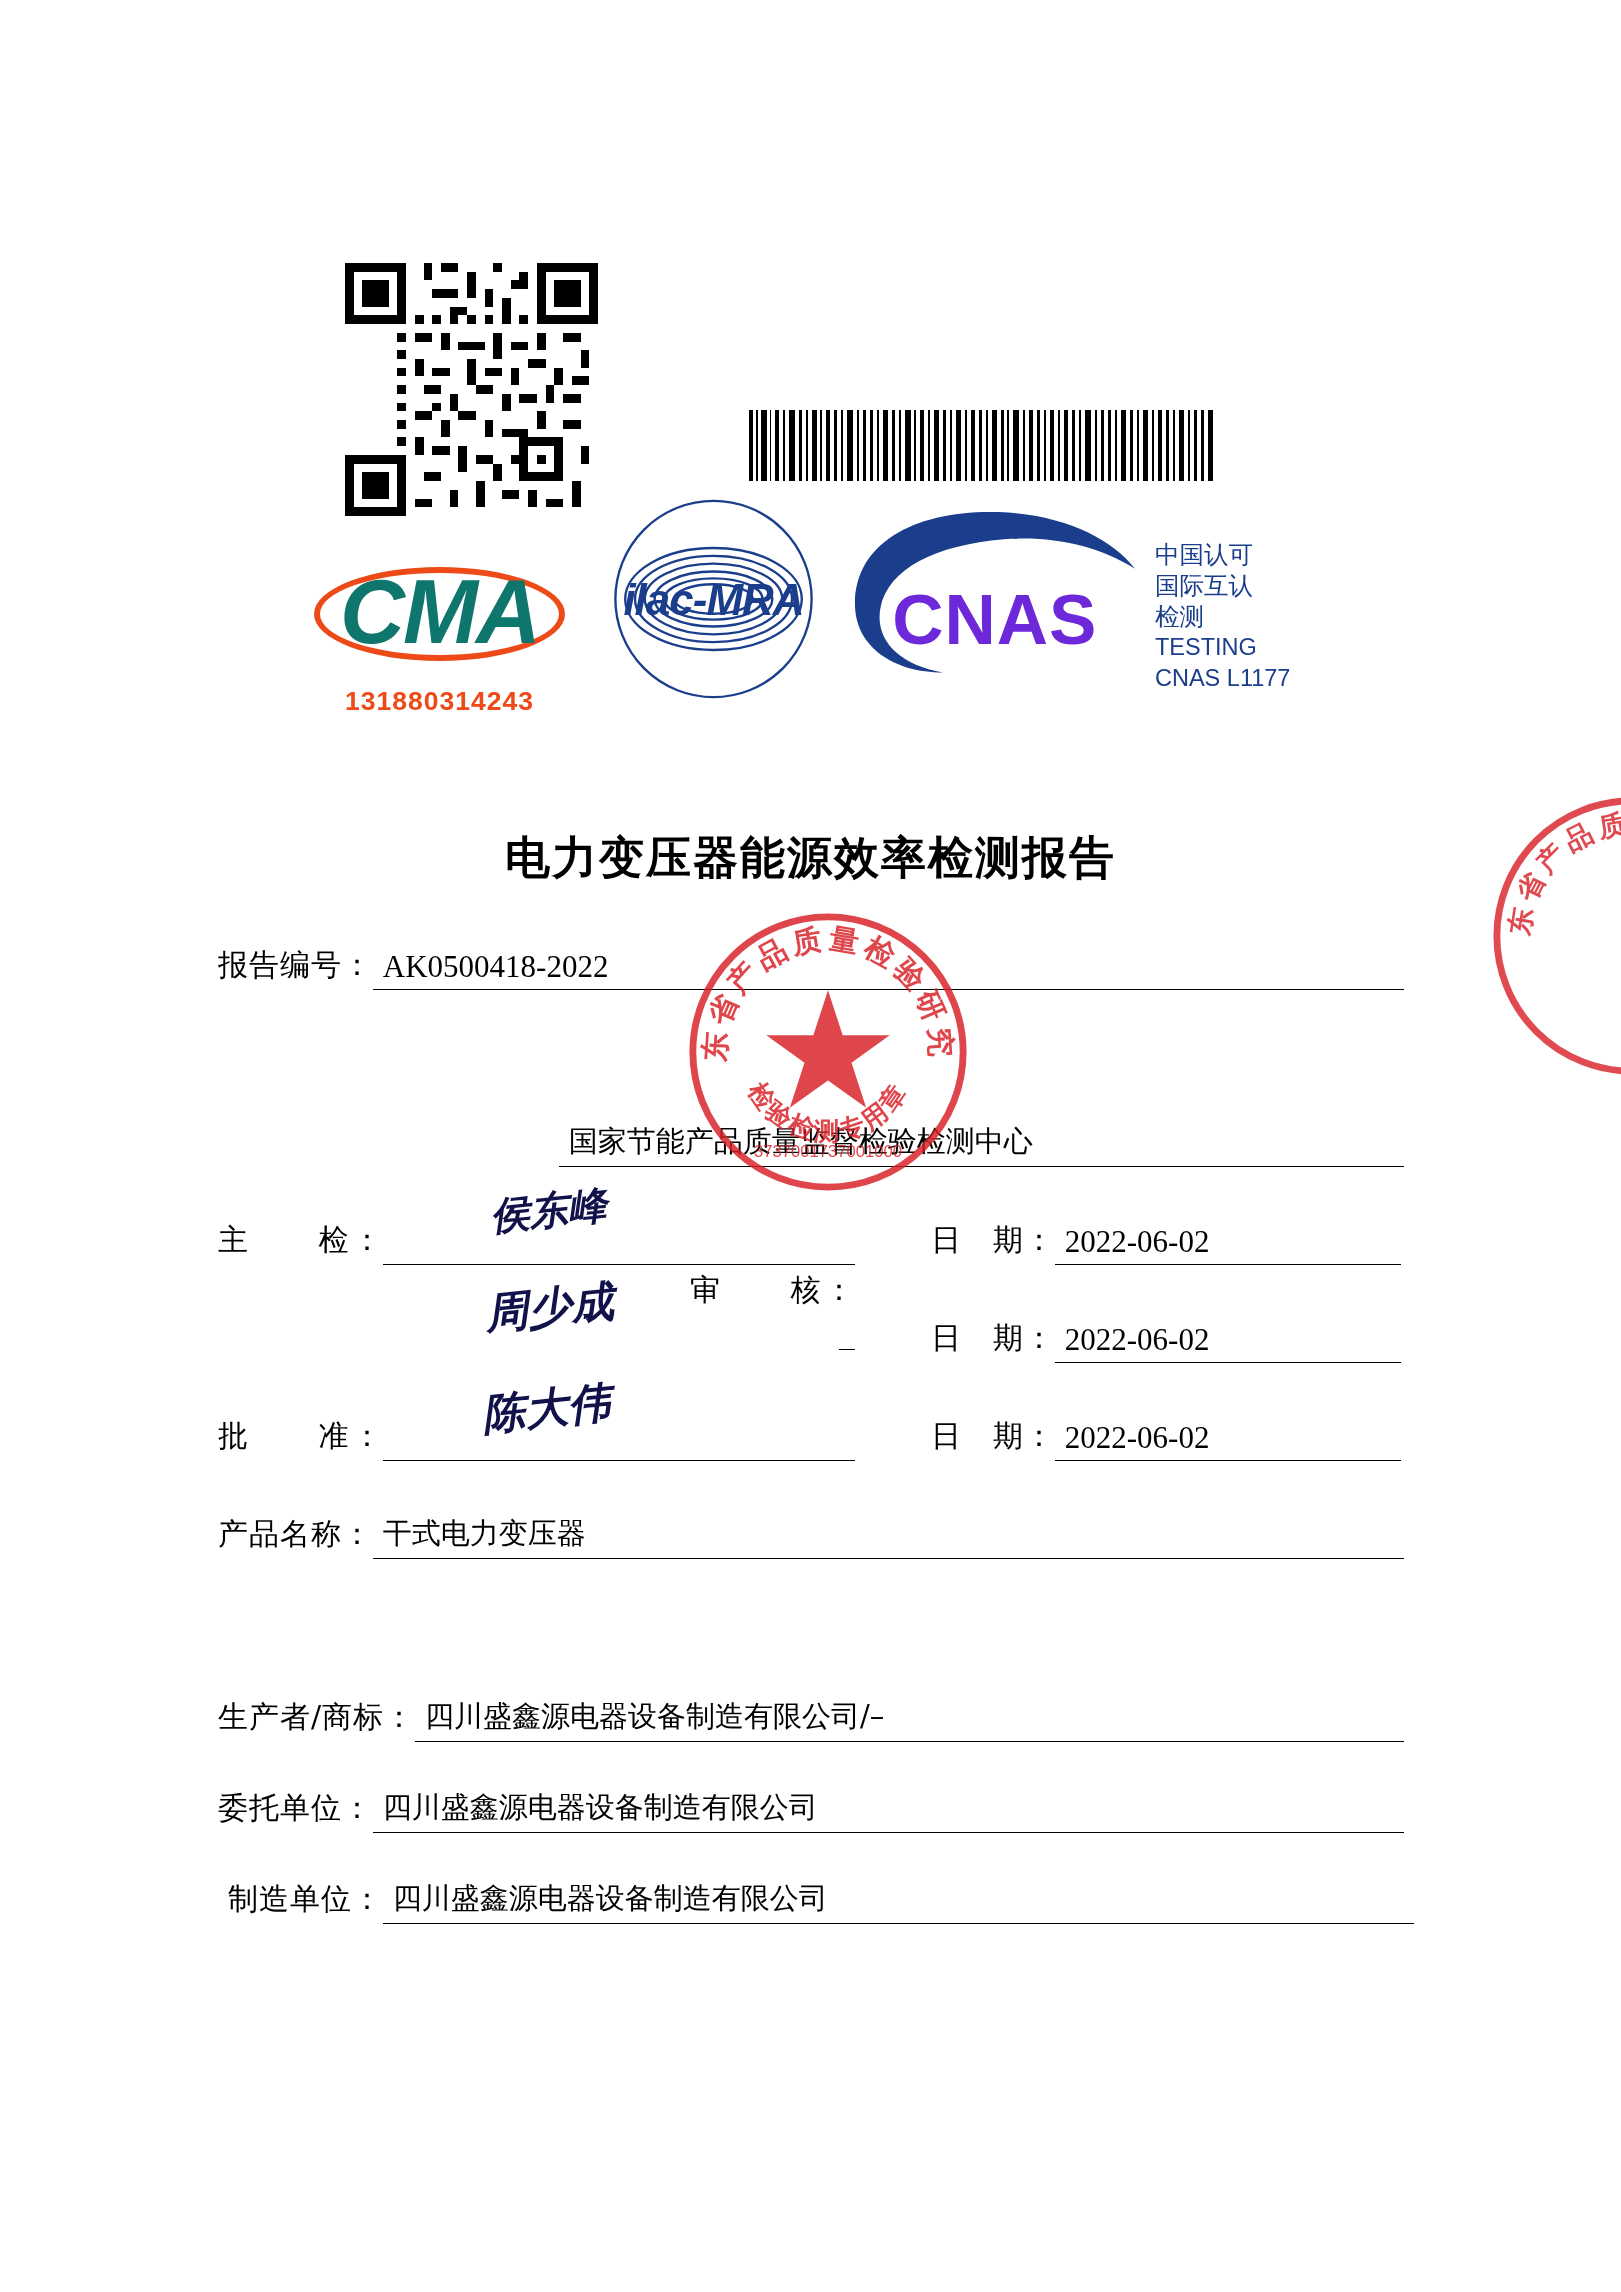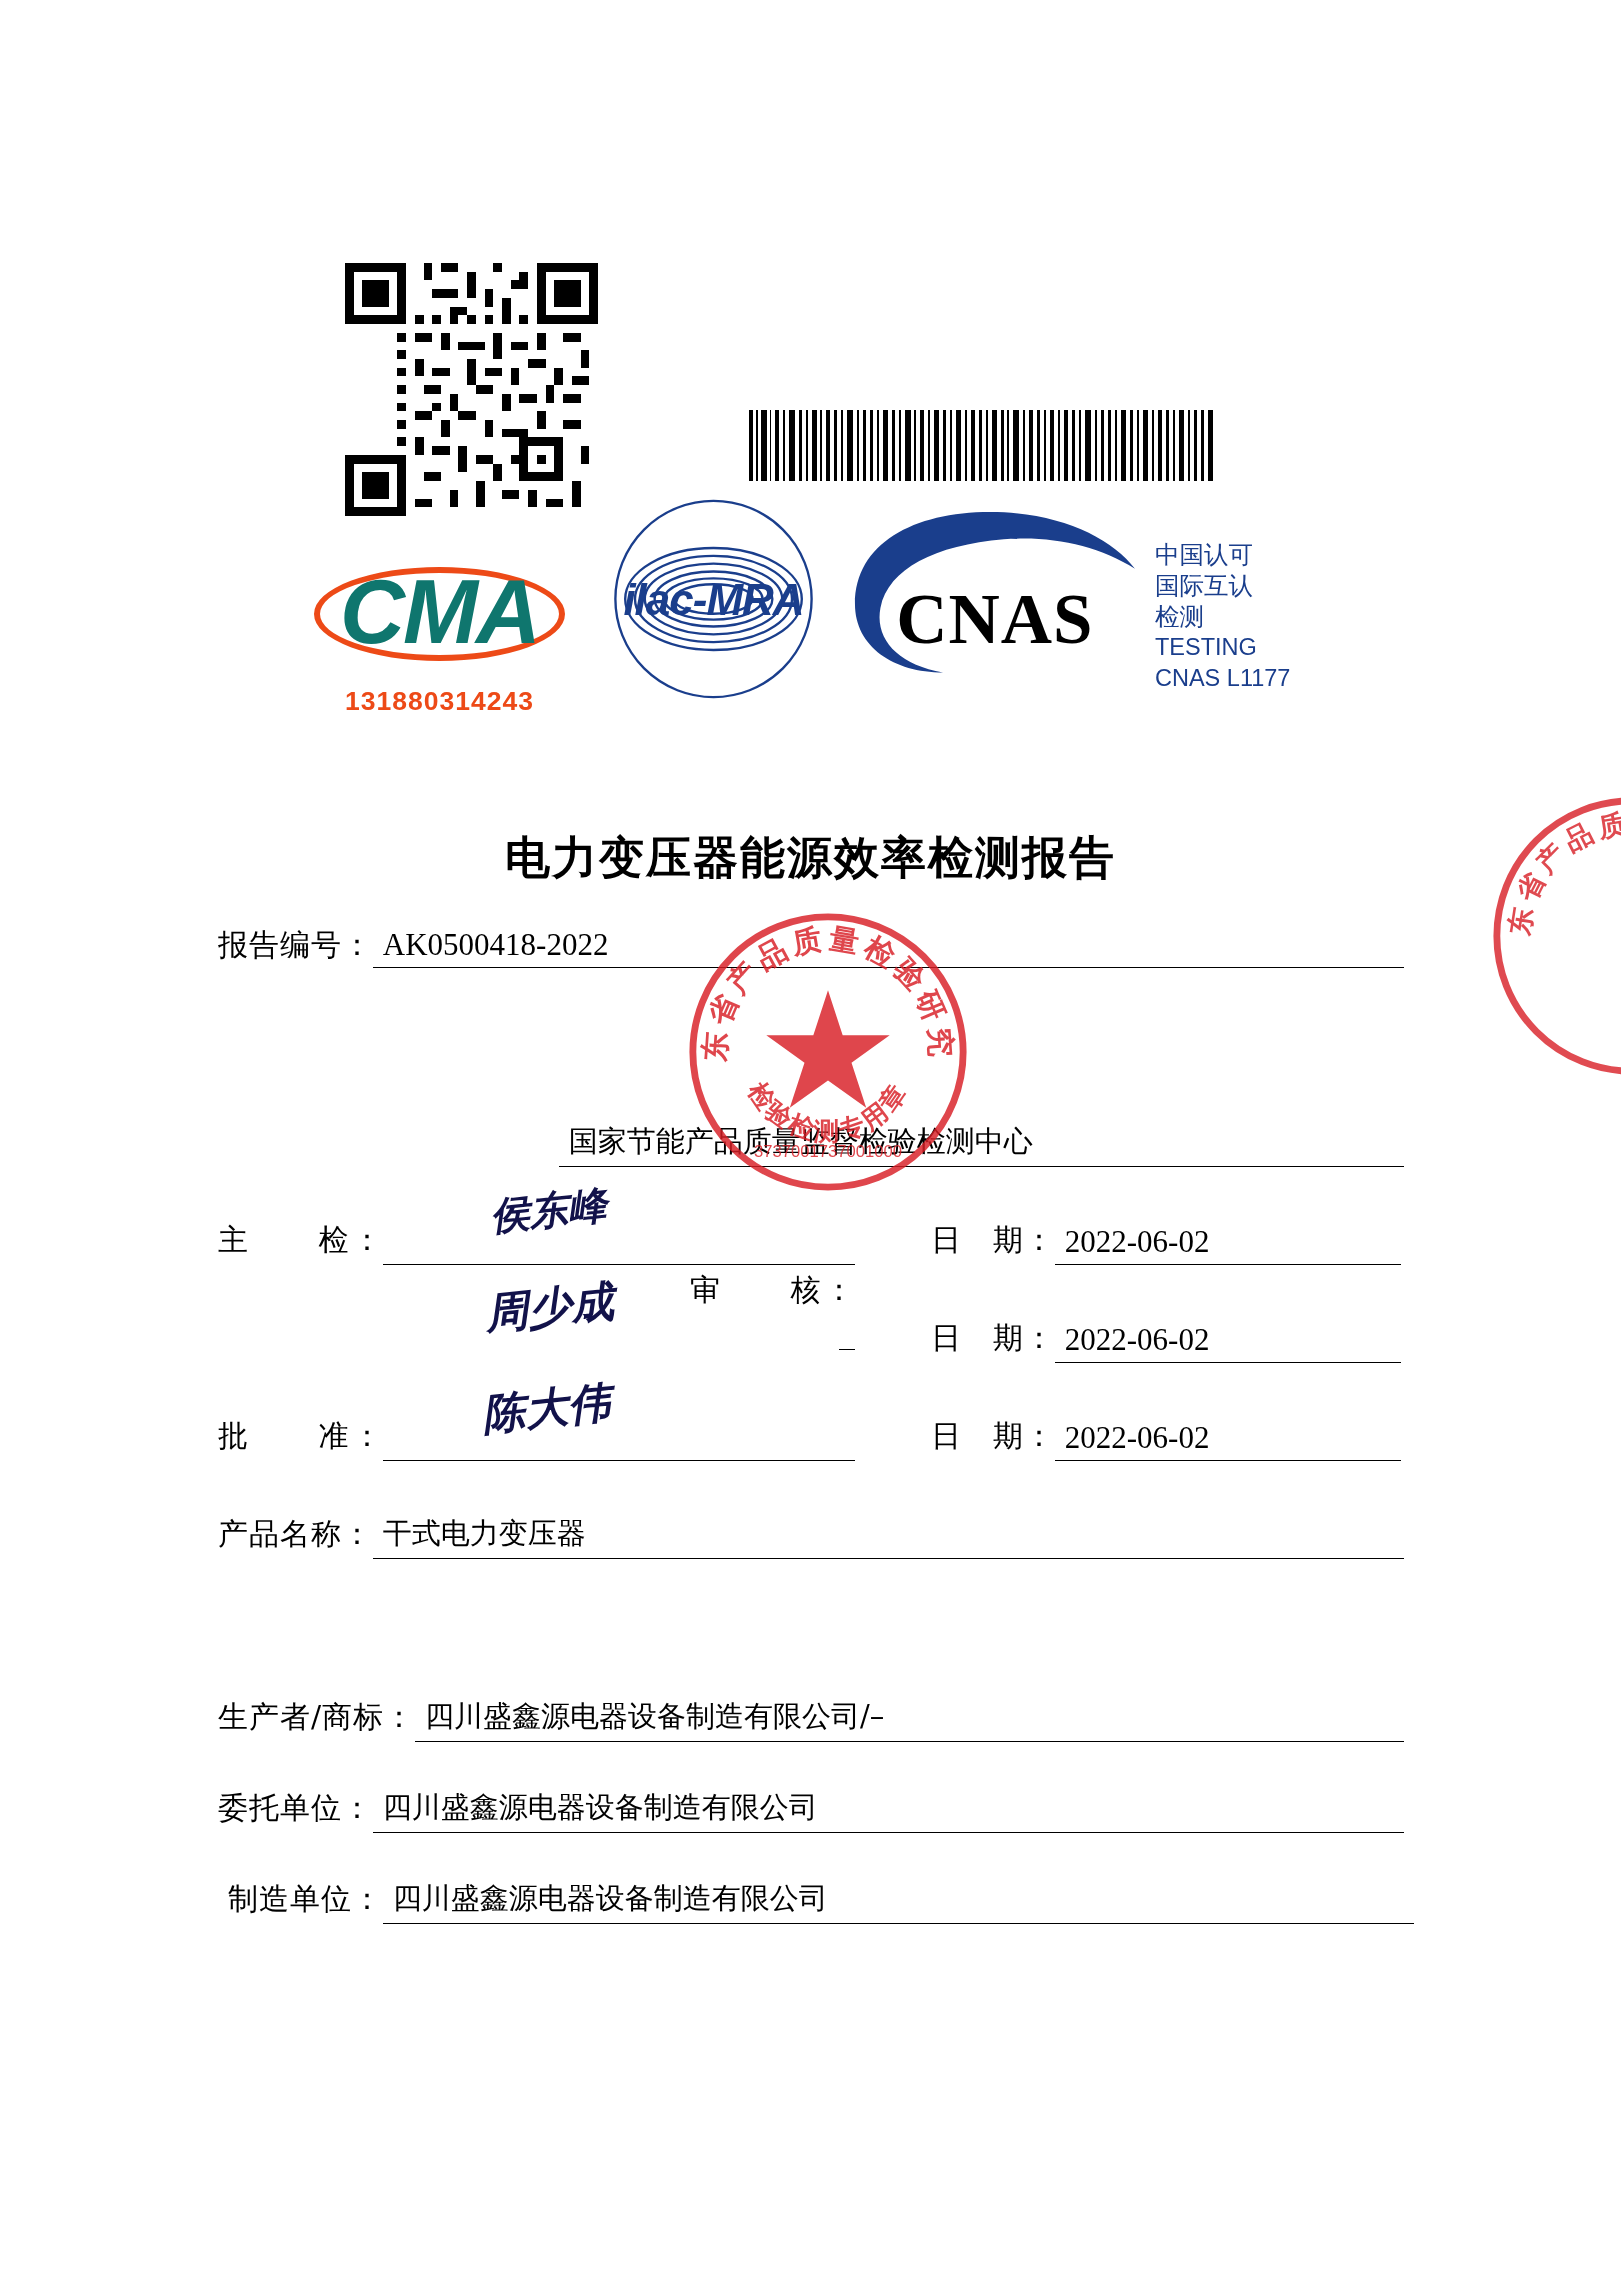--- a/index.html
+++ b/index.html
@@ -116,22 +116,22 @@
     width: 421px;
     height: 196px;
   }
   .cnas .swoosh { position:absolute; left:0; top:0; }
   .cnas .cnas-text {
     position: absolute;
     left: 11.8px;
     top: 69px;
     width: 284px;
     text-align: center;
-    color: #000000;
-    font-family: Liberation Serif, serif;
+    color: #6d28d9;
+    font-family: Liberation Sans, sans-serif;
     font-weight: bold;
     font-size: 71px;
     letter-spacing: 1px;
   }
   .cnas .cnas-lines {
     position: absolute;
     left: 314px;
     top: 29px;
     width: 176px;
     color: #1A3E8C;
@@ -189,21 +189,21 @@
     min-height: 35px;
     box-sizing: border-box;
   }
   .val.num {
     font-family: "Liberation Serif", serif;
     font-size: 31px;
   }
   .val.blank { }
 
   
-  #f-report   { left: 218px; top: 925px;  width: 1186px; align-items: center; }
+  #f-report   { left: 218px; top: 945px;  width: 1186px; }
   #f-unit     { left: 218px; top: 1054px; width: 1186px; }
   #f-unit2    { left: 559px; top: 1122px; width: 845px; }
 
   #f-insp     { left: 218px; top: 1220px; width: 637px; }
   #f-insp-d   { left: 931px; top: 1220px; width: 470px; }
   #f-rev      { left: 218px; top: 1270px; width: 637px; flex-direction: column; }
   #f-rev-d    { left: 931px; top: 1318px; width: 470px; }
   #f-app      { left: 218px; top: 1416px; width: 637px; justify-content: flex-end; }
   #f-app-d    { left: 931px; top: 1416px; width: 470px; }
 

